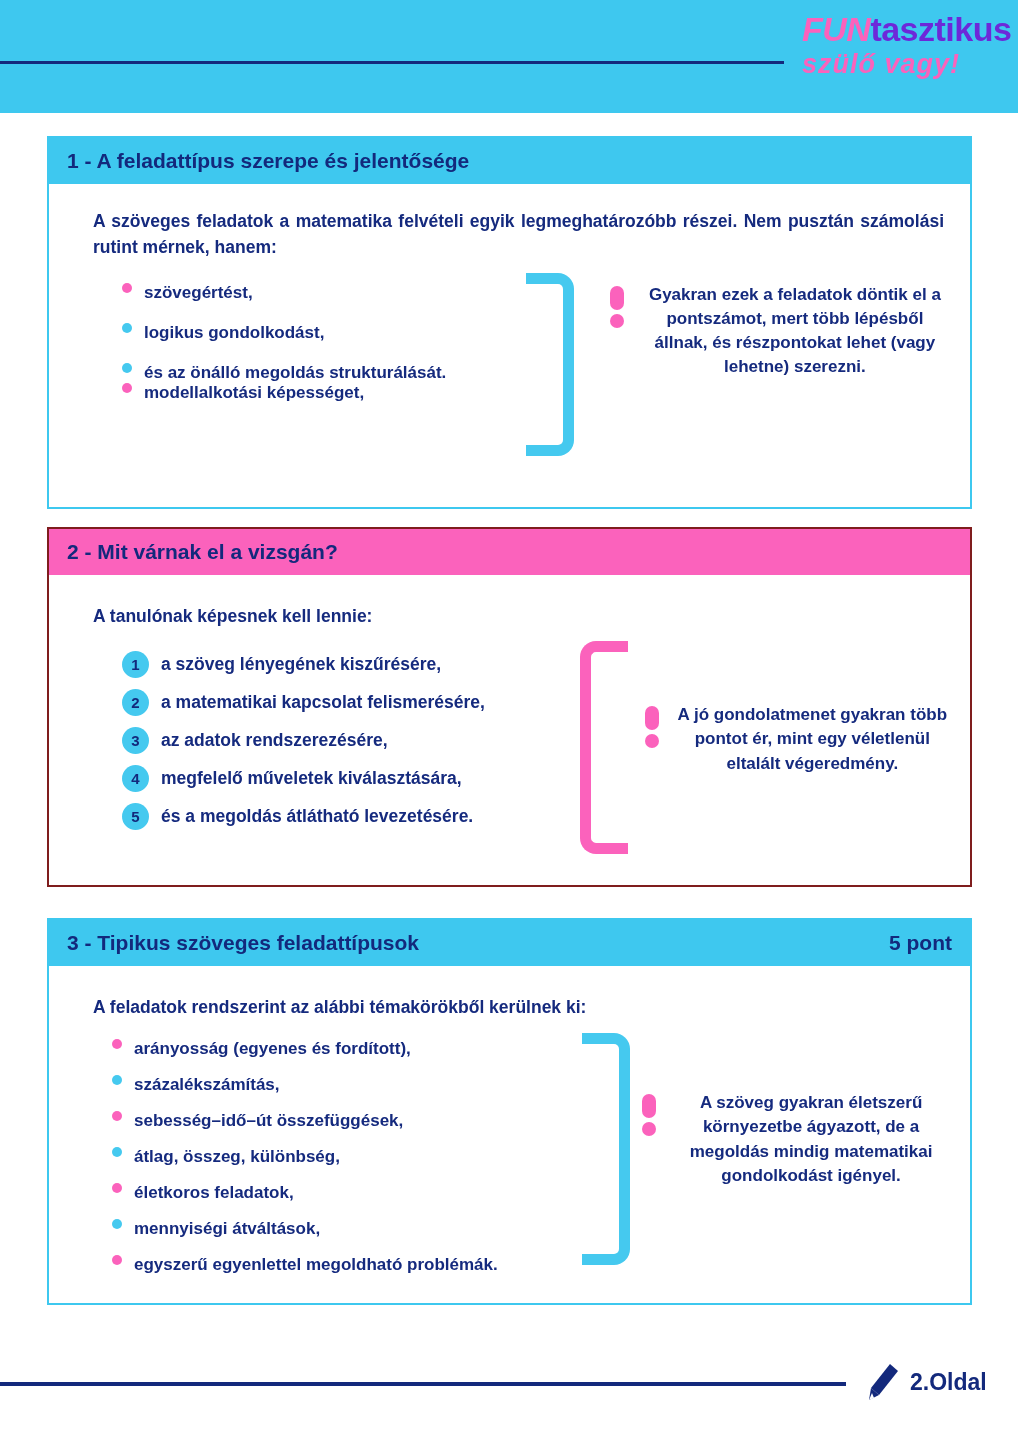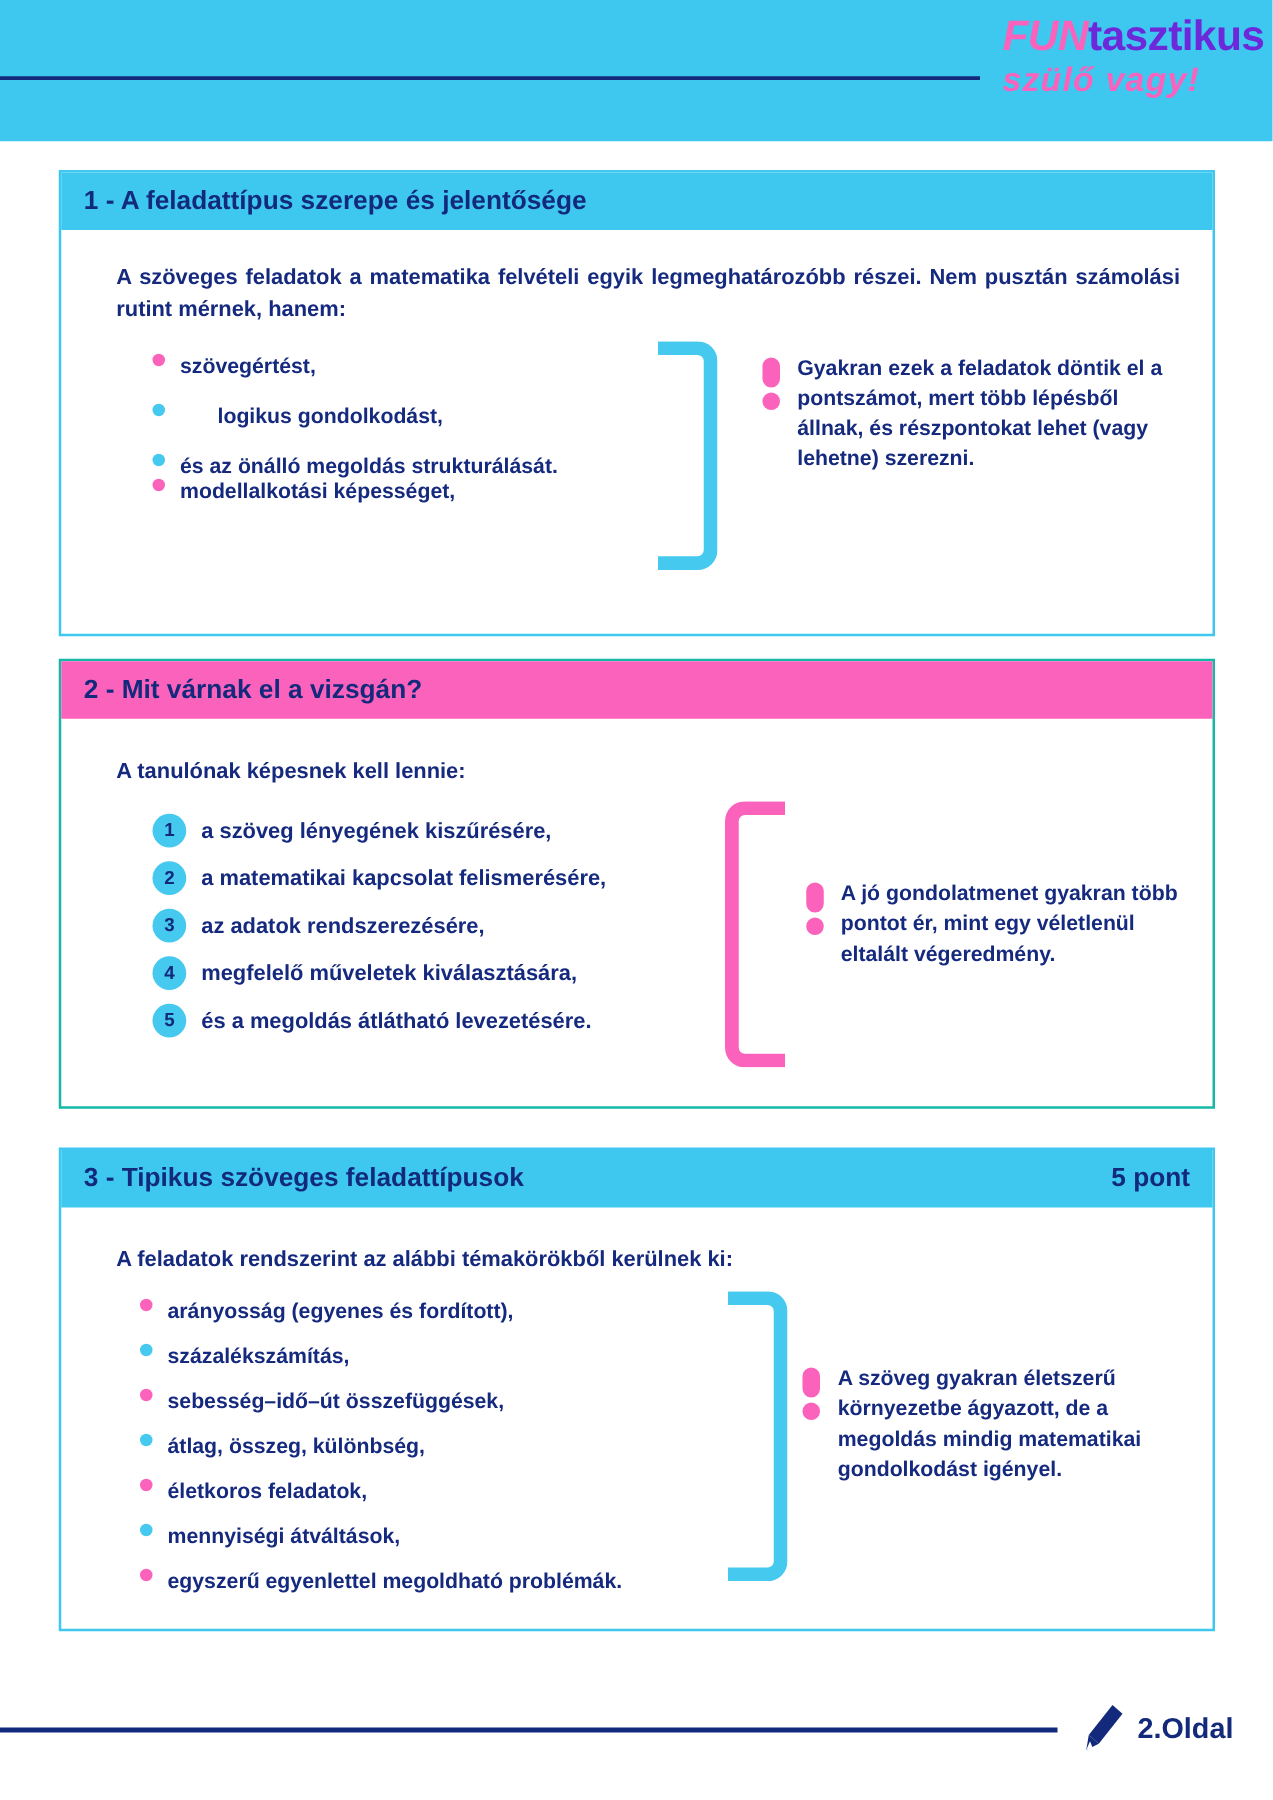--- a/index.html
+++ b/index.html
@@ -65,21 +65,21 @@
 
   
   .card {
     position: absolute;
     left: 47px;
     width: 925px;
     box-sizing: border-box;
     background: #ffffff;
   }
   .card.cyan { border: 2px solid #3ec8ef; }
-  .card.pink { border: 2px solid #14b8a6; }
+  .card.pink { border: 2px solid #7f1d1d; }
 
   .card-header {
     position: relative;
     height: 46px;
     display: flex;
     align-items: center;
     padding: 0 18px;
     box-sizing: border-box;
   }
   .card-header.cyan { background: #3ec8ef; }
@@ -112,21 +112,21 @@
     text-align: justify;
   }
   .intro.left { text-align: left; }
 
   
   .cols {
     position: relative;
     display: flex;
   }
   .col-left { position: relative; }
-  .col-right { position: relative; }
+  .col-right { position: relative; text-align: center; }
 
   
   ul.bullets {
     list-style: none;
     margin: 0;
     padding: 0;
   }
   ul.bullets li {
     display: flex;
     align-items: flex-start;
@@ -263,21 +263,21 @@
   <div class="card-body">
     <p class="intro" style="margin:24px 8px 0 26px;">A szöveges feladatok a matematika felvételi egyik legmeghatározóbb részei. Nem pusztán számolási rutint mérnek, hanem:</p>
 
     <div class="cols" style="margin-top:22px;">
       <div class="col-left" style="width:455px; padding-left:55px;">
         <ul class="bullets">
           <li style="margin-bottom:20px;">
             <span class="dot pink"></span>
             <span>szövegértést,</span>
           </li>
-          <li style="margin-bottom:20px;gap:30px;">
+          <li style="margin-bottom:20px;">
             <span class="dot cyan"></span>
             <span>logikus gondolkodást,</span>
           </li>
           <li>
             <span class="dot cyan"></span>
             <span>és az önálló megoldás strukturálását.</span>
           </li>
           <li style="margin-bottom:20px;">
             <span class="dot pink"></span>
             <span>modellalkotási képességet,</span>

